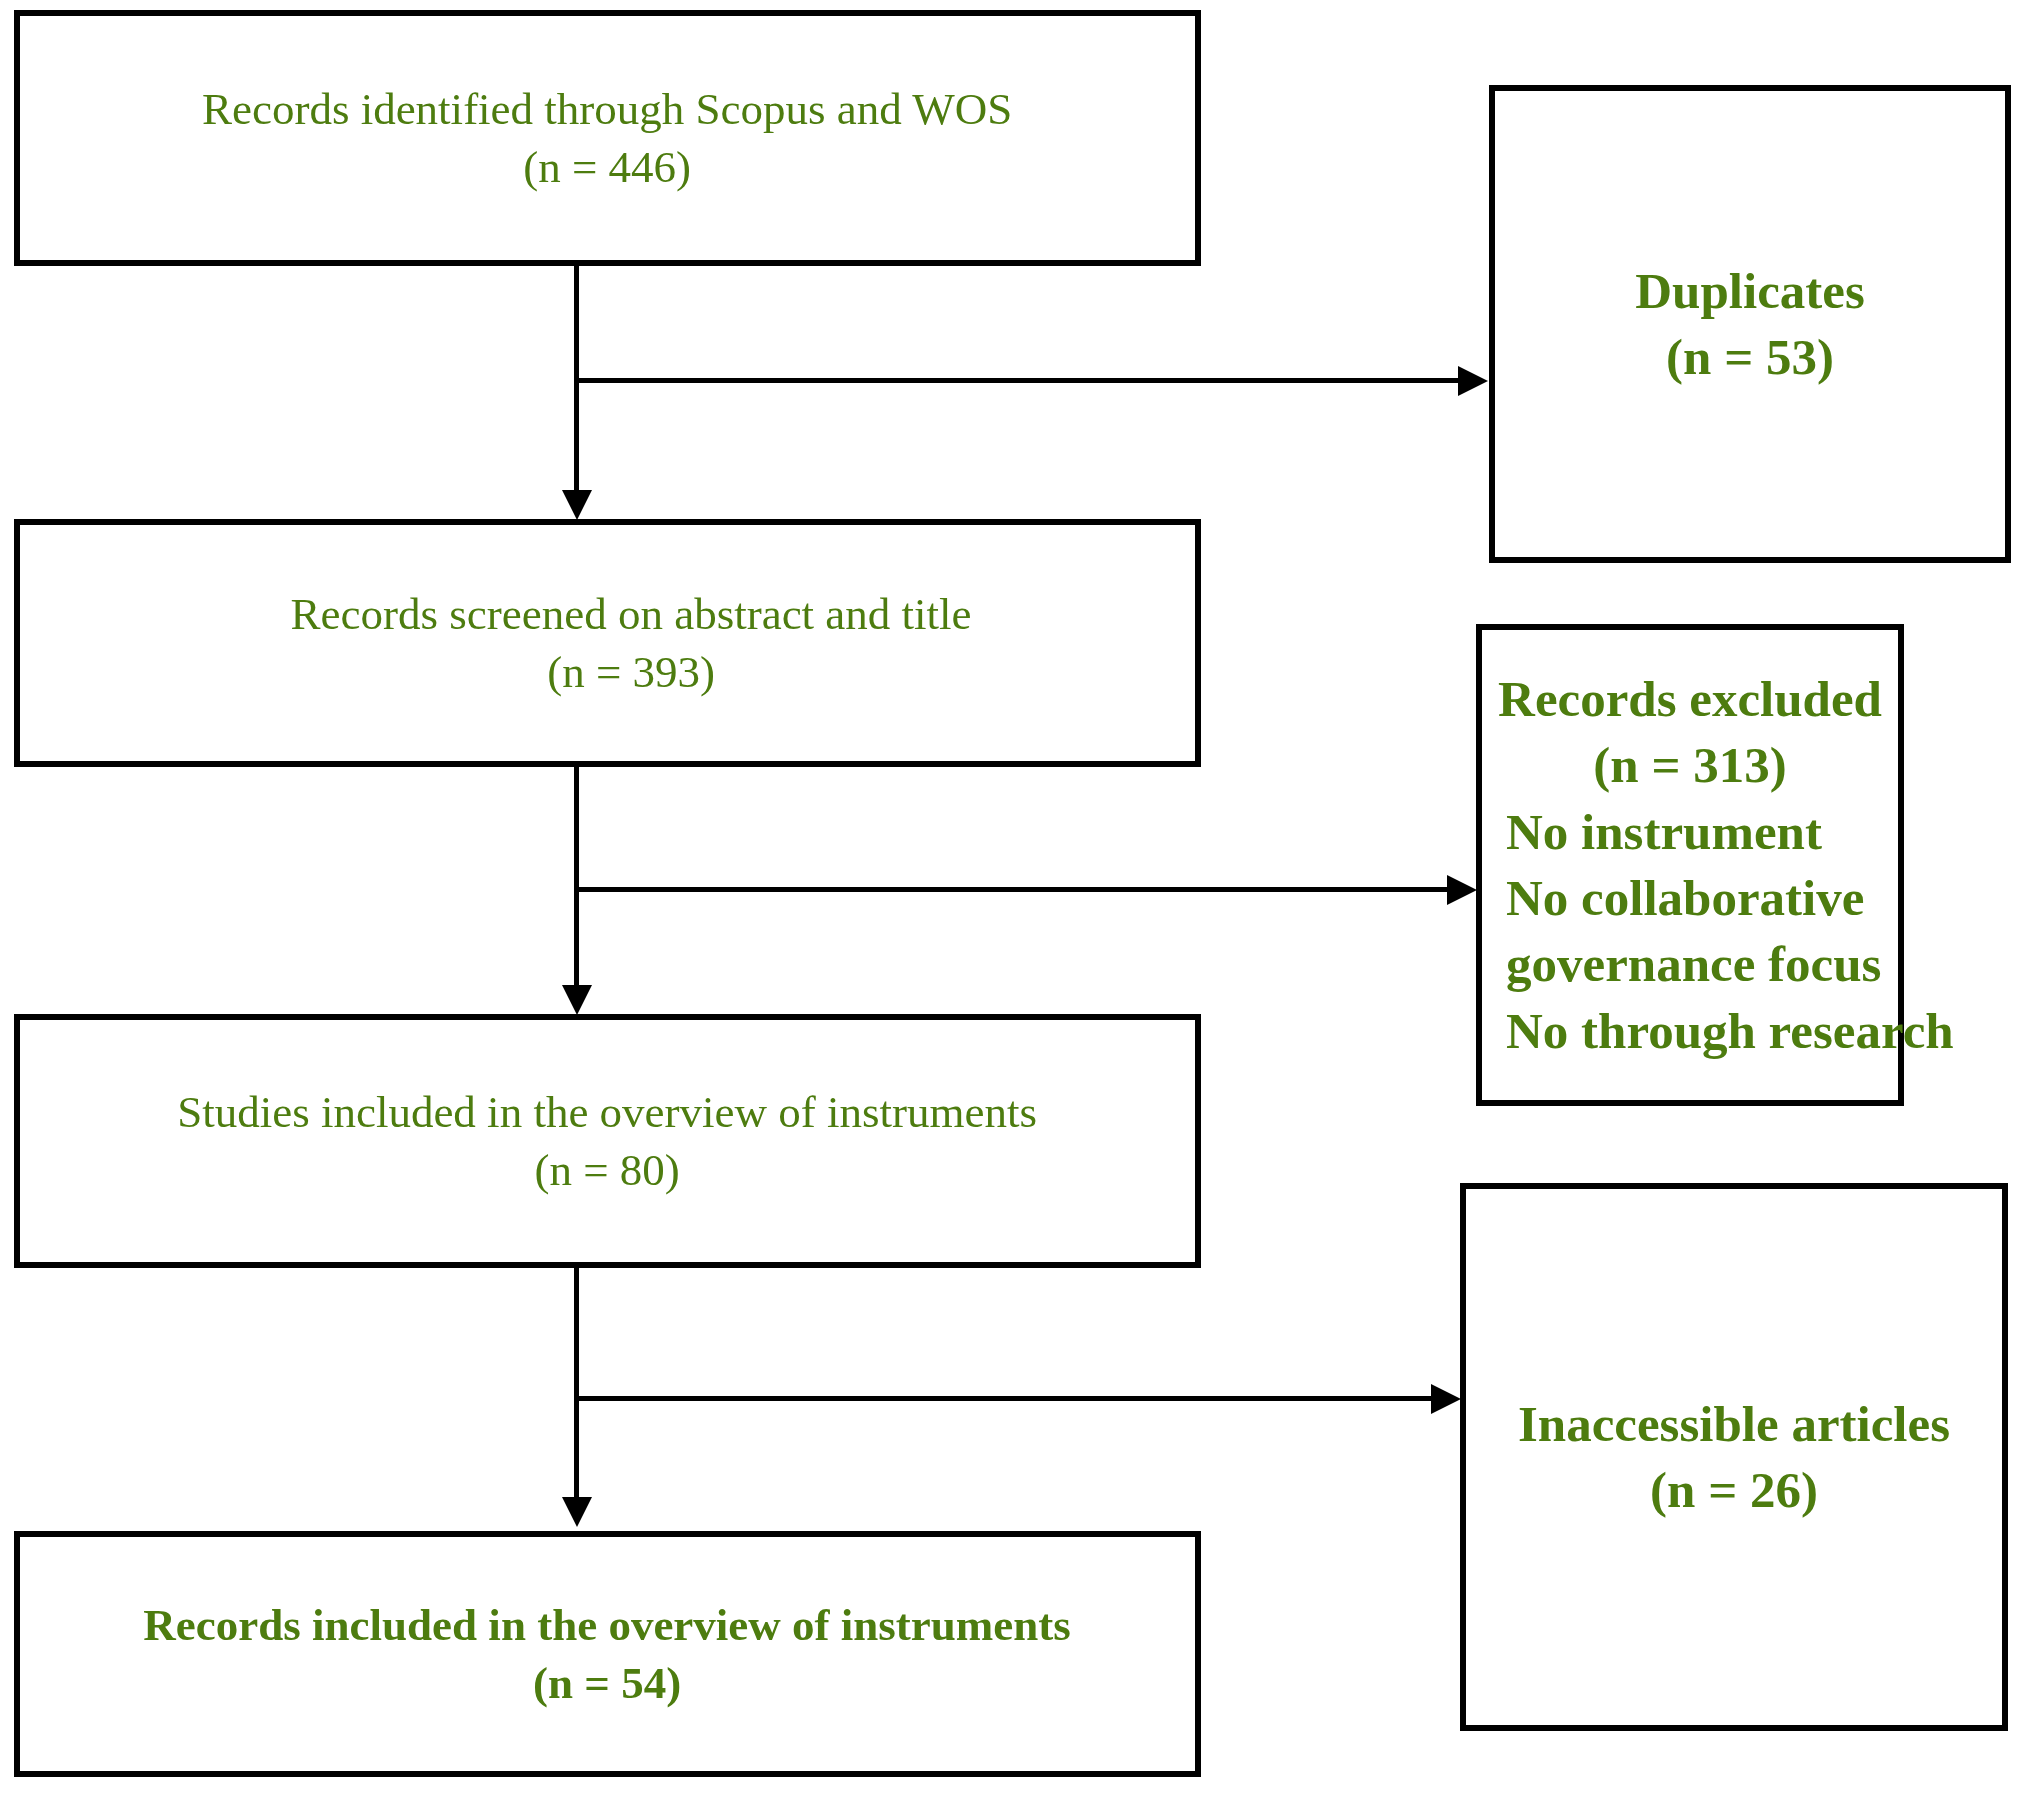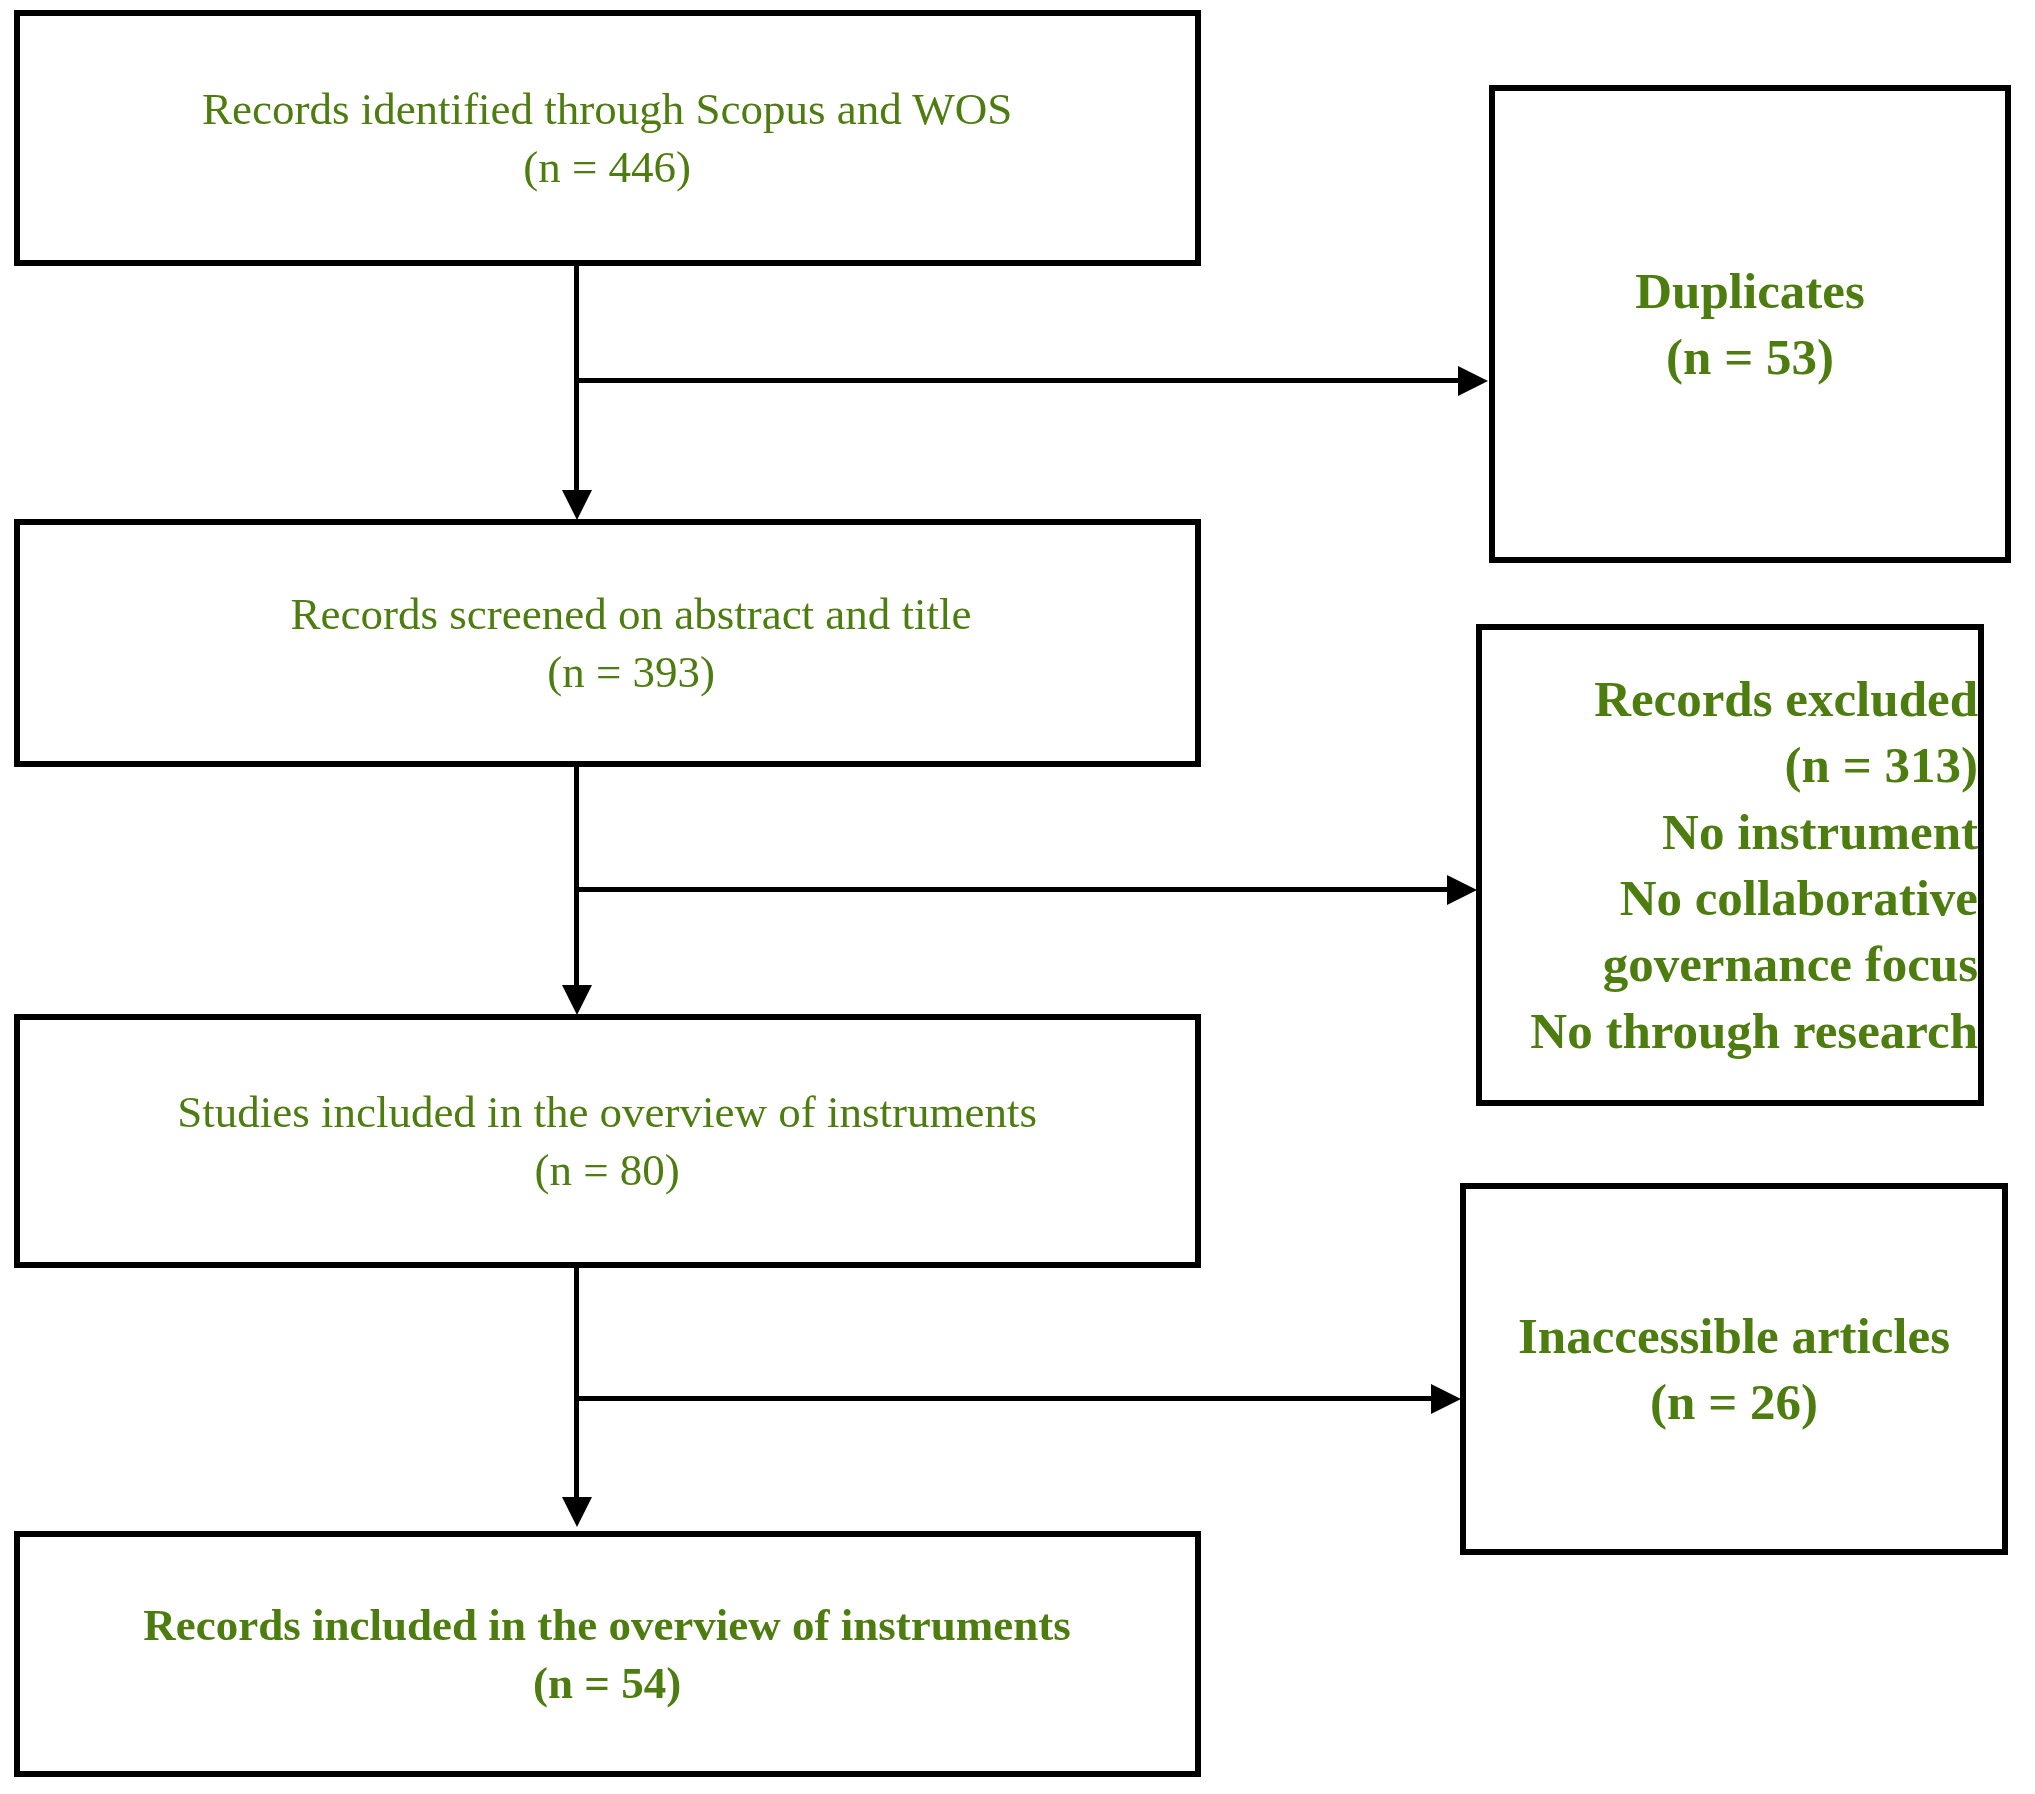--- a/index.html
+++ b/index.html
@@ -113,37 +113,37 @@
     </div>
   </div>
 
   <div class="node main-box" style="left:13.6px; top:519px; width:1187px; height:248px;padding-left:48px;">
     <div class="inner">
       <span class="line">Records screened on abstract and title</span>
       <span class="line">(n = 393)</span>
     </div>
   </div>
 
-  <div class="node side-box left-align" style="left:1476px; top:624px; width:508px; height:482px;align-items:flex-end;">
+  <div class="node side-box left-align" style="left:1476px; top:624px; width:428px; height:482px;">
     <span class="line ctr">Records excluded</span>
     <span class="line ctr">(n = 313)</span>
     <span class="line lft">No instrument</span>
     <span class="line lft">No collaborative</span>
     <span class="line lft">governance focus</span>
     <span class="line lft">No through research</span>
   </div>
 
   <div class="node main-box" style="left:13.6px; top:1014px; width:1187px; height:254px;">
     <div class="inner">
       <span class="line">Studies included in the overview of instruments</span>
       <span class="line">(n = 80)</span>
     </div>
   </div>
 
-  <div class="node side-box" style="left:1460px; top:1183px; width:548px; height:372px;">
+  <div class="node side-box" style="left:1460px; top:1183px; width:548px; height:548px;">
     <div class="inner">
       <span class="line">Inaccessible articles</span>
       <span class="line">(n = 26)</span>
     </div>
   </div>
 
   <div class="node main-box" style="left:13.6px; top:1531px; width:1187px; height:246px;font-weight:bold;">
     <div class="inner">
       <span class="line">Records included in the overview of instruments</span>
       <span class="line">(n = 54)</span>

